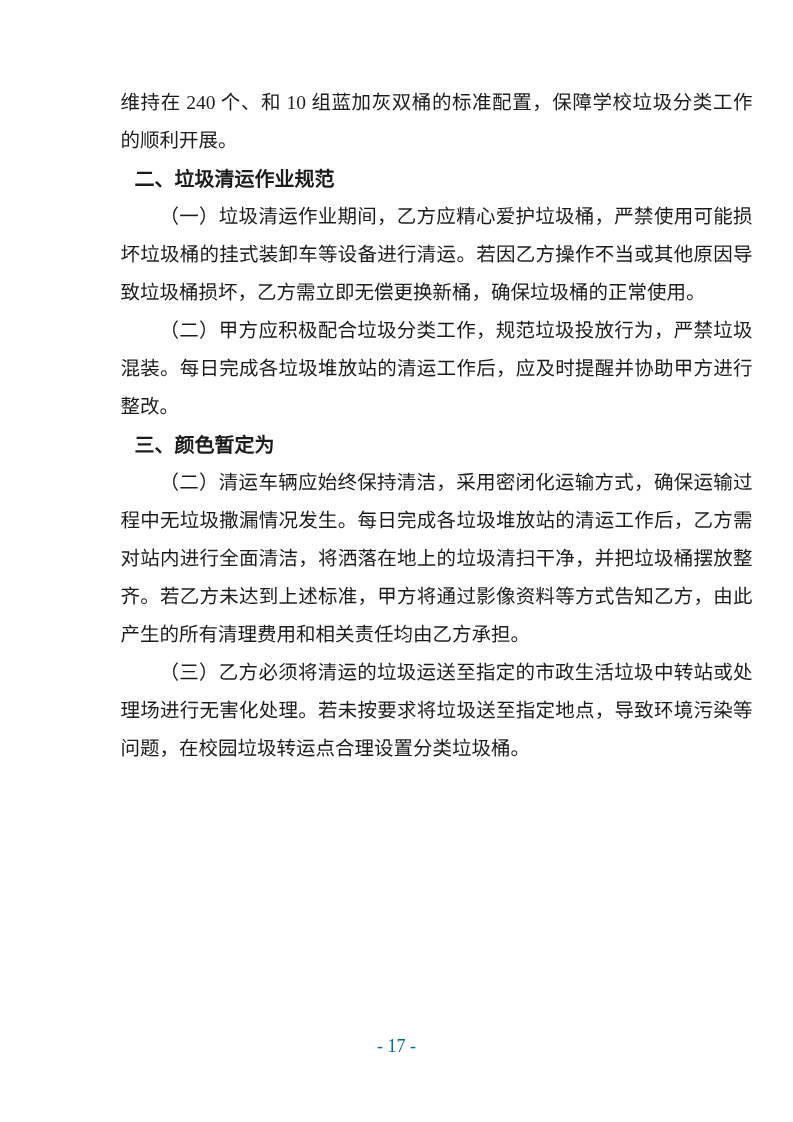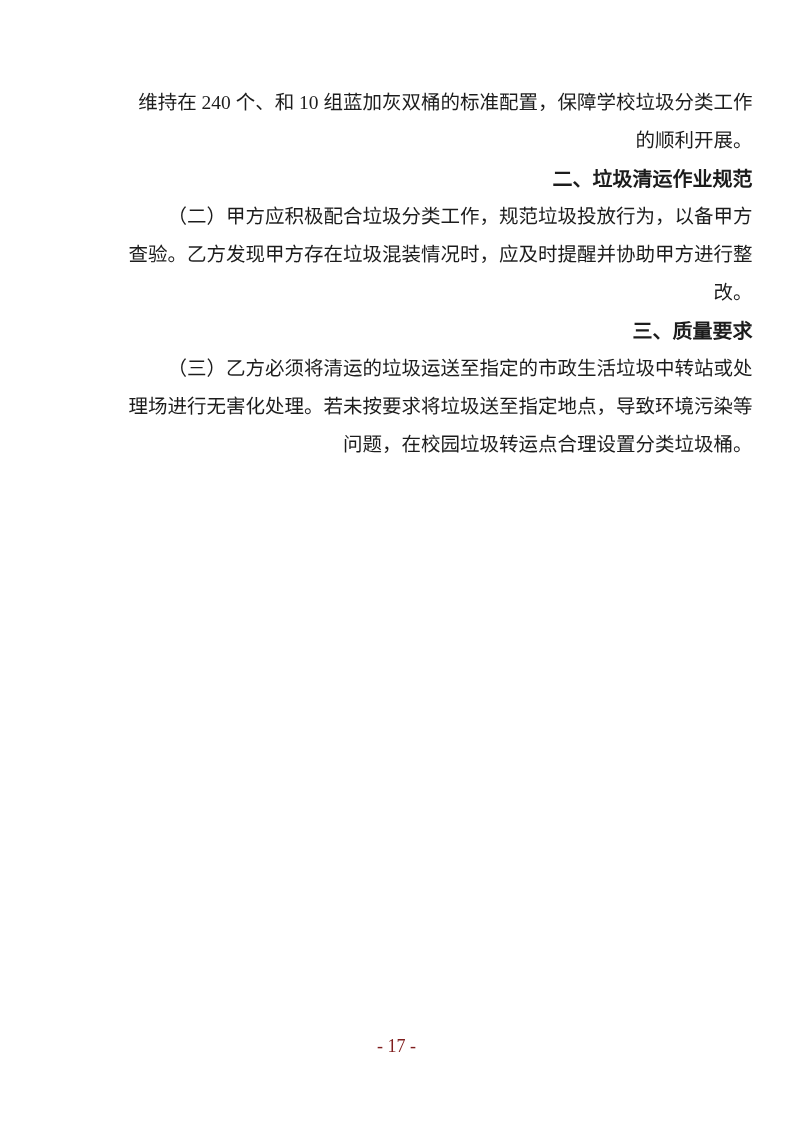--- a/index.html
+++ b/index.html
@@ -22,21 +22,20 @@
     top: 84px;
     left: 85px;
     width: 632px;
     font-size: 19.5px;
     line-height: 38px;
     text-align: justify;
   }
   .doc-body p, .doc-body h2 {
     margin: 0;
     padding: 0;
-    text-align: right;
   }
   .body {
     text-indent: 2em;
   }
   .body-continued {
     text-indent: 0;
   }
   .heading {
     font-family: "Liberation Sans", "DejaVu Sans", sans-serif;
     font-weight: 700;
@@ -46,28 +45,30 @@
     text-align: left;
   }
   .page-footer {
     position: absolute;
     top: 1034px;
     left: 0;
     width: 100%;
     text-align: center;
     font-size: 18px;
     line-height: 24px;
-    color: #7f1d1d;
+    color: #0369a1;
   }
 </style>
 </head>
 <body>
 
 <div class="page">
   <div class="doc-body">
       <p class="body-continued">维持在 240 个、和 10 组蓝加灰双桶的标准配置，保障学校垃圾分类工作的顺利开展。</p>
       <p class="heading">二、垃圾清运作业规范</p>
-      <p class="body">（二）甲方应积极配合垃圾分类工作，规范垃圾投放行为，以备甲方查验。乙方发现甲方存在垃圾混装情况时，应及时提醒并协助甲方进行整改。</p>
-      <p class="heading">三、质量要求</p>
+      <p class="body">（一）垃圾清运作业期间，乙方应精心爱护垃圾桶，严禁使用可能损坏垃圾桶的挂式装卸车等设备进行清运。若因乙方操作不当或其他原因导致垃圾桶损坏，乙方需立即无偿更换新桶，确保垃圾桶的正常使用。</p>
+      <p class="body">（二）甲方应积极配合垃圾分类工作，规范垃圾投放行为，严禁垃圾混装。每日完成各垃圾堆放站的清运工作后，应及时提醒并协助甲方进行整改。</p>
+      <p class="heading">三、颜色暂定为</p>
+      <p class="body">（二）清运车辆应始终保持清洁，采用密闭化运输方式，确保运输过程中无垃圾撒漏情况发生。每日完成各垃圾堆放站的清运工作后，乙方需对站内进行全面清洁，将洒落在地上的垃圾清扫干净，并把垃圾桶摆放整齐。若乙方未达到上述标准，甲方将通过影像资料等方式告知乙方，由此产生的所有清理费用和相关责任均由乙方承担。</p>
       <p class="body">（三）乙方必须将清运的垃圾运送至指定的市政生活垃圾中转站或处理场进行无害化处理。若未按要求将垃圾送至指定地点，导致环境污染等问题，在校园垃圾转运点合理设置分类垃圾桶。</p>
     </div>
   <div class="page-footer">- 17 -</div>
 </div>
 
 </body></html>

